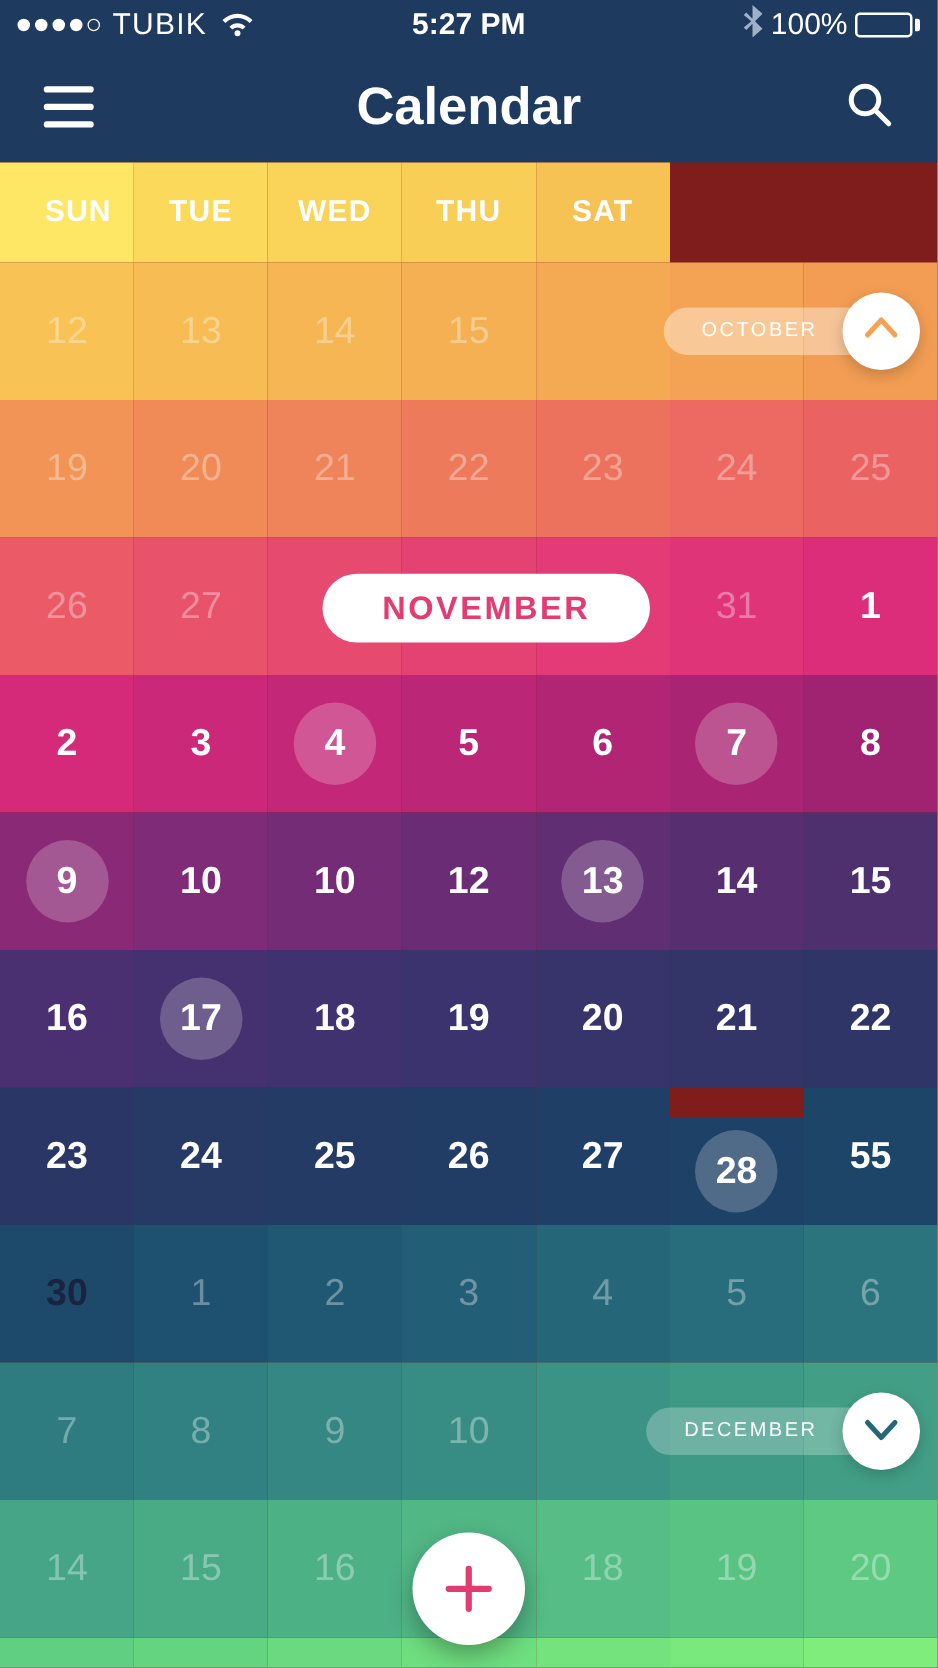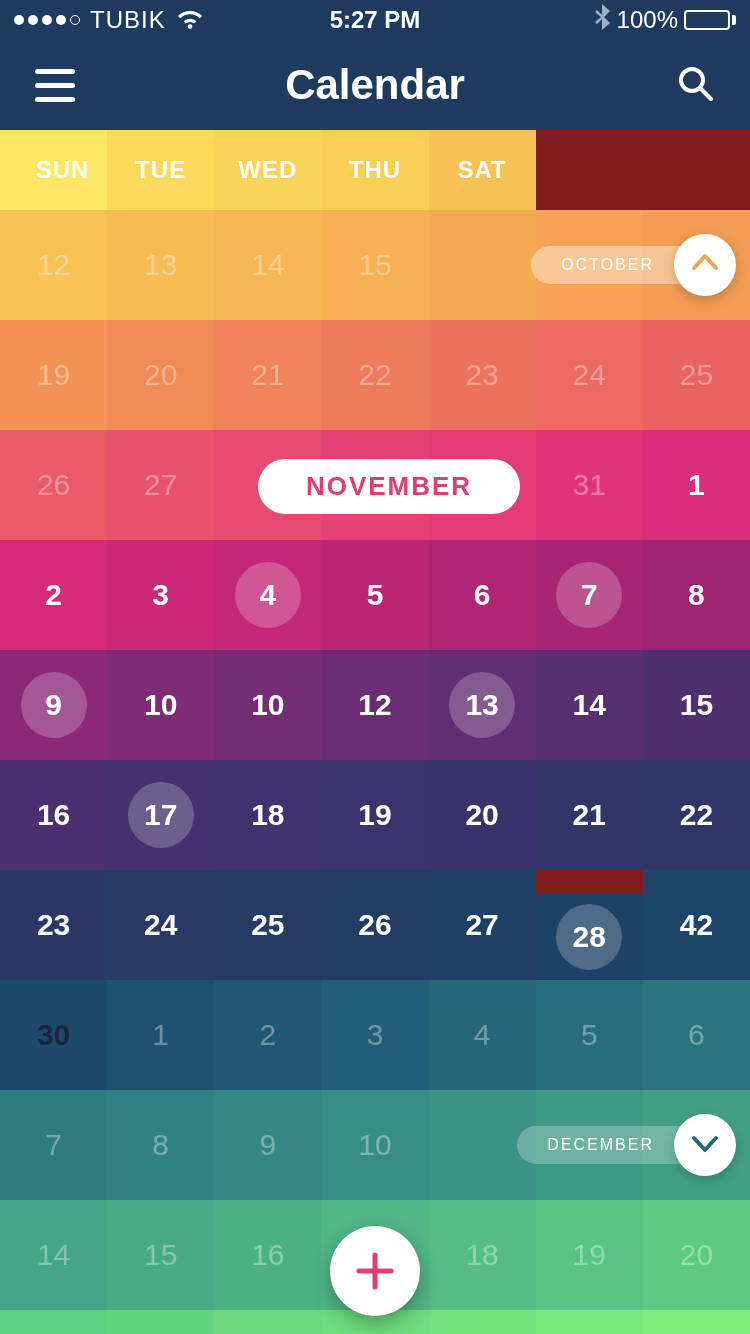--- a/index.html
+++ b/index.html
@@ -309,21 +309,21 @@
           <span class="num">26</span>
         </div>
         <div class="day" style="background: rgb(32, 63, 102);">
           <span class="num">27</span>
         </div>
         <div class="day" style="background: rgb(30, 66, 103); margin-top: 24px;">
           <span class="circle"></span>
           <span class="num">28</span>
         </div>
         <div class="day" style="background: rgb(29, 69, 104);">
-          <span class="num">42</span>
+          <span class="num">55</span>
         </div>
       </div>
       <div class="week">
         <div class="day dark" style="background: rgb(29, 74, 107);">
           <span class="num">30</span>
         </div>
         <div class="day faded" style="background: rgb(30, 81, 111);">
           <span class="num">1</span>
         </div>
         <div class="day faded" style="background: rgb(32, 88, 115);">

